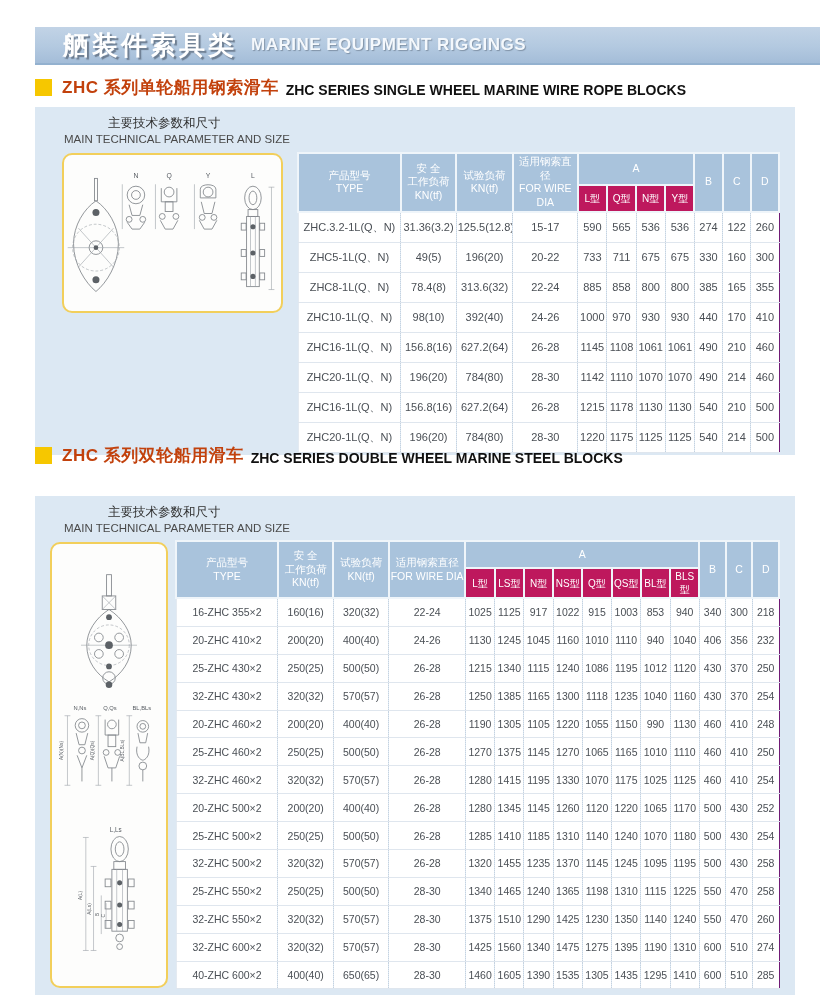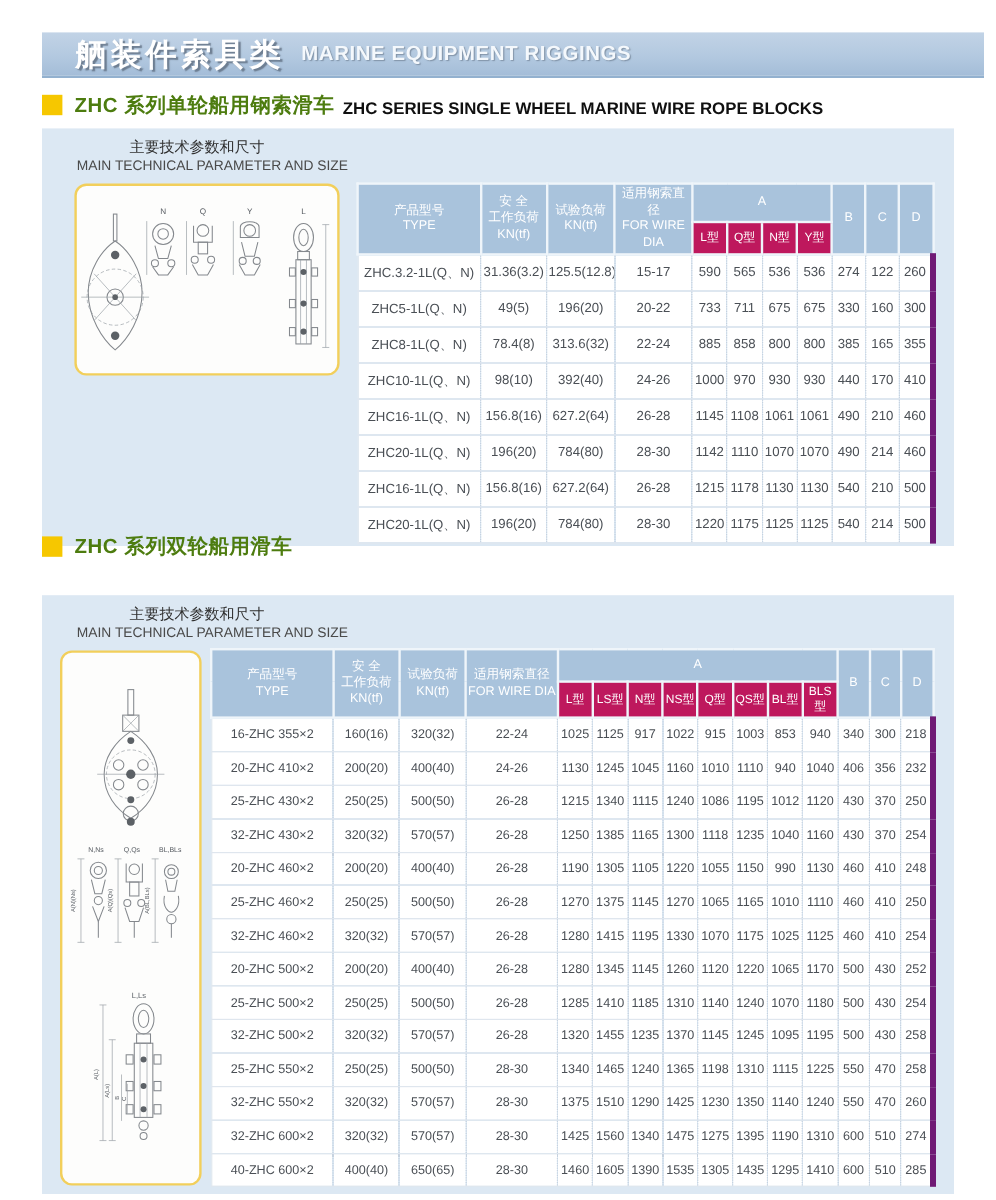--- a/index.html
+++ b/index.html
@@ -21,21 +21,21 @@
   }
   .banner-en{
     font-size:17px;font-weight:bold;color:#f4f8fc;margin-left:14px;letter-spacing:0.5px;
     text-shadow:1px 1px 1px rgba(96,112,130,0.6);
   }
   
   .section-header{position:absolute;left:35px;display:flex;align-items:flex-end;}
   #sec1-header{top:76px;}
   #sec2-header{top:444px;}
   .bullet{width:17px;height:17px;background:#f6c700;margin-right:10px;align-self:center;}
-  .sec-zh{font-size:17px;font-weight:bold;color:#4d7c0f;letter-spacing:0.5px;}
+  .sec-zh{font-size:17px;font-weight:bold;color:#c2410c;letter-spacing:0.5px;}
   .sec-en{font-size:14px;font-weight:bold;color:#101010;margin-left:7px;padding-bottom:1px;}
   
   .panel{position:absolute;left:35px;width:760px;background:#dce8f3;}
   #panel1{top:107px;height:348px;}
   #panel2{top:496px;height:499px;}
   .subtitle{position:absolute;}
   #subtitle1{left:64px;top:115px;}
   #subtitle2{left:64px;top:504px;}
   .subtitle .zh{font-size:12.5px;color:#2f2f2f;line-height:1.35;margin-left:44px;}
   .subtitle .en{font-size:11.5px;color:#4a4a4a;line-height:1.3;}
@@ -63,21 +63,21 @@
   }
   #table1 thead tr:first-child th{height:24px;}
   #table2 thead tr:first-child th{height:23px;}
   th.sub{font-size:10px;height:20px;background:#be185d;}
   td{
     background:#ffffff;color:#4a4f55;text-align:center;vertical-align:middle;
     font-size:11px;border-bottom:1px solid #dfe6ee;border-right:1px dotted #c6d2df;
     padding:0 1px;overflow:hidden;white-space:nowrap;
   }
   tbody tr td:first-child{border-left:1px solid #e4eaf1;}
-  tbody tr td:last-child{border-right:5px solid #701a75;}
+  tbody tr td:last-child{border-right:1px solid #701a75;}
   #table1 td{height:29px;}
   #table2 td{height:26.9px;font-size:10.5px;}
 </style>
 </head>
 <body>
 
 <div class="banner">
   <span class="banner-zh">舾装件索具类</span>
   <span class="banner-en">MARINE EQUIPMENT RIGGINGS</span>
 </div>
@@ -306,20 +306,21 @@
           <td>214</td>
           <td>500</td>
         </tr>
       </tbody>
     </table>
 </div>
 
 <div class="section-header" id="sec2-header">
   <span class="bullet"></span>
   <span class="sec-zh">ZHC 系列双轮船用滑车</span>
+  <span class="sec-en">ZHC SERIES DOUBLE WHEEL MARINE STEEL BLOCKS</span>
 </div>
 
 <div class="panel" id="panel2"></div>
 
 <div class="subtitle" id="subtitle2">
   <div class="zh">主要技术参数和尺寸</div>
   <div class="en">MAIN TECHNICAL PARAMETER AND SIZE</div>
 </div>
 
 <div class="diagram-box" id="diagram2">

